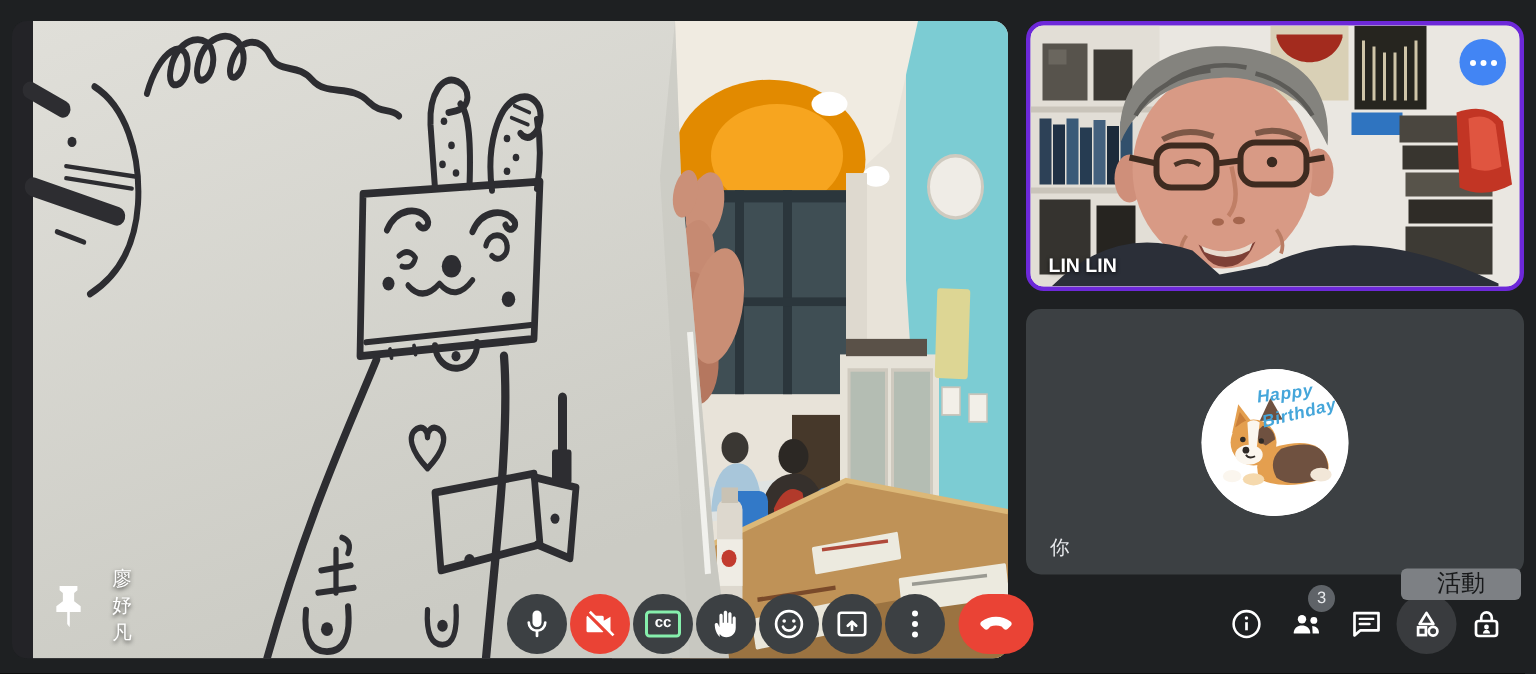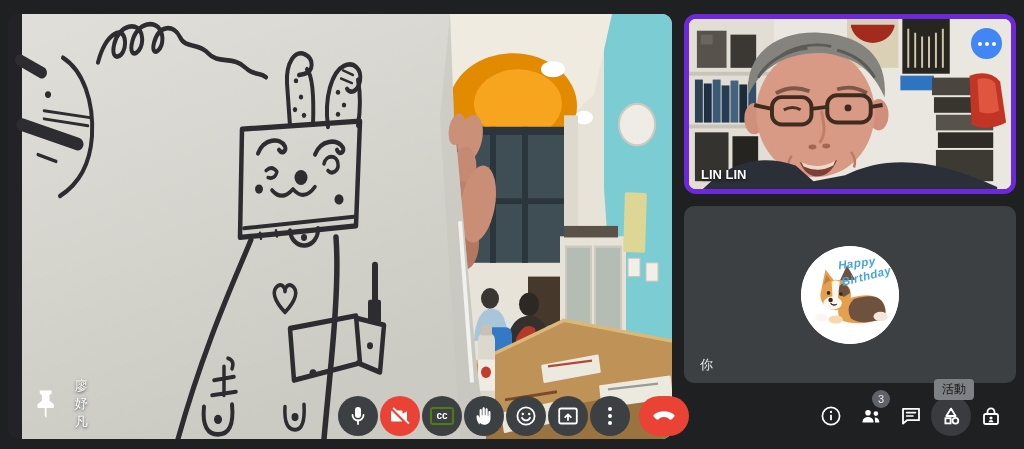--- a/index.html
+++ b/index.html
@@ -6,21 +6,21 @@
   #app{position:relative;width:1024px;height:449px;background:#1e2022;overflow:hidden;
        font-family:"Liberation Sans",sans-serif;-webkit-font-smoothing:antialiased;}
 
   
   .main-tile{position:absolute;left:8px;top:14px;width:664px;height:425px;border-radius:10px;
              overflow:hidden;background:#202124;}
   .main-tile svg{display:block;width:100%;height:100%;}
   .name-chip{position:absolute;left:20px;bottom:8px;display:flex;align-items:center;gap:12px;
              color:#fff;font-size:13px;text-shadow:0 1px 3px rgba(0,0,0,.7);}
   .speaker-tile{position:absolute;left:684px;top:14px;width:332px;height:180px;border-radius:12px;
-                border:5px solid #6d28d9;box-sizing:border-box;overflow:hidden;background:#e9e6e0;}
+                border:3px solid #6d28d9;box-sizing:border-box;overflow:hidden;background:#e9e6e0;}
   .speaker-tile svg.portrait{display:block;width:100%;height:100%;}
   .tile-label{position:absolute;left:12px;bottom:7px;color:#fff;font-size:13px;font-weight:700;
               text-shadow:0 1px 3px rgba(0,0,0,.8);}
   .dots-btn{position:absolute;top:9px;right:9px;width:31px;height:31px;border-radius:50%;
             background:#4285f4;display:flex;align-items:center;justify-content:center;gap:3px;cursor:pointer;}
   .dots-btn i{width:4px;height:4px;border-radius:50%;background:#fff;}
   .self-tile{position:absolute;left:684px;top:206px;width:332px;height:177px;border-radius:10px;
              background:#3c4043;overflow:hidden;}
   .self-label{position:absolute;left:16px;bottom:9px;color:#e8eaed;font-size:13px;}
   .avatar{position:absolute;left:50%;top:50%;transform:translate(-50%,-50%);width:98px;height:98px;
@@ -36,33 +36,33 @@
   .meeting-info{position:absolute;left:16px;top:0;height:66px;display:flex;align-items:center;gap:11px;
                 color:#e8eaed;font-size:14px;}
   .meeting-info .sep{color:#5f6368;font-size:15px;}
   .meeting-info .code{font-weight:700;letter-spacing:.2px;}
   .controls{position:absolute;left:338px;top:13px;display:flex;align-items:center;gap:2px;}
   .cbtn{width:40px;height:40px;border-radius:50%;background:#3c4043;display:flex;align-items:center;
         justify-content:center;cursor:pointer;flex:0 0 auto;}
   .cbtn.danger{background:#ea4335;}
   .end-call{width:50px;height:40px;border-radius:20px;background:#ea4335;display:flex;align-items:center;
             justify-content:center;cursor:pointer;margin-left:7px;}
-  .cc-box{width:20px;height:14px;border:2px solid #4d7c0f;border-radius:3px;color:#fff;font-size:10px;
+  .cc-box{width:20px;height:14px;border:2px solid #86efac;border-radius:3px;color:#fff;font-size:10px;
           font-weight:700;display:flex;align-items:center;justify-content:center;line-height:1;}
   .dots-v{display:flex;flex-direction:column;gap:3px;}
   .dots-v i{width:4px;height:4px;border-radius:50%;background:#fff;}
   .right-controls{position:absolute;right:14px;top:13px;display:flex;align-items:center;gap:2px;}
   .pbtn{position:relative;width:38px;height:40px;display:flex;align-items:center;justify-content:center;cursor:pointer;}
   .pbtn .hover-circle{position:absolute;left:50%;top:50%;transform:translate(-50%,-50%);width:40px;height:40px;
         border-radius:50%;background:#393b3e;}
   .pbtn svg{position:relative;}
   .badge{position:absolute;top:-6px;right:0;width:18px;height:18px;border-radius:50%;background:#5f6368;
          color:#e8eaed;font-size:11px;display:flex;align-items:center;justify-content:center;}
-  .tooltip{position:absolute;left:934px;top:379px;height:21px;padding:0 8px;border-radius:4px;
-           background:#7d8084;color:#17181a;font-size:12px;display:flex;align-items:center;}
+  .tooltip{position:absolute;left:934px;top:379px;height:21px;padding:0 24px;border-radius:4px;
+           background:#7d8084;color:#17181a;font-size:16px;display:flex;align-items:center;}
 </style>
 </head>
 <body>
 
 <div id="app">
 
   <div class="main-tile">
     <svg viewBox="0 0 664 369" preserveAspectRatio="none">
       <defs>
         <linearGradient id="paperG" x1="0" y1="0" x2="0.4" y2="1">

